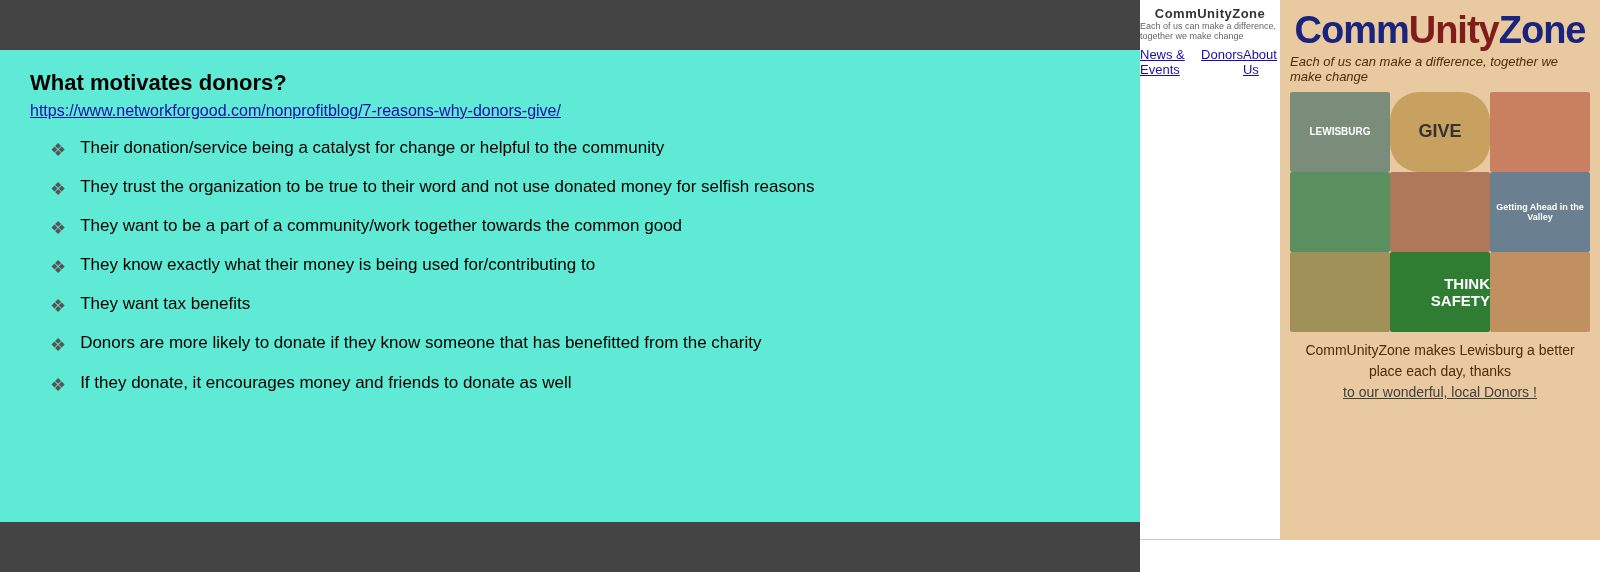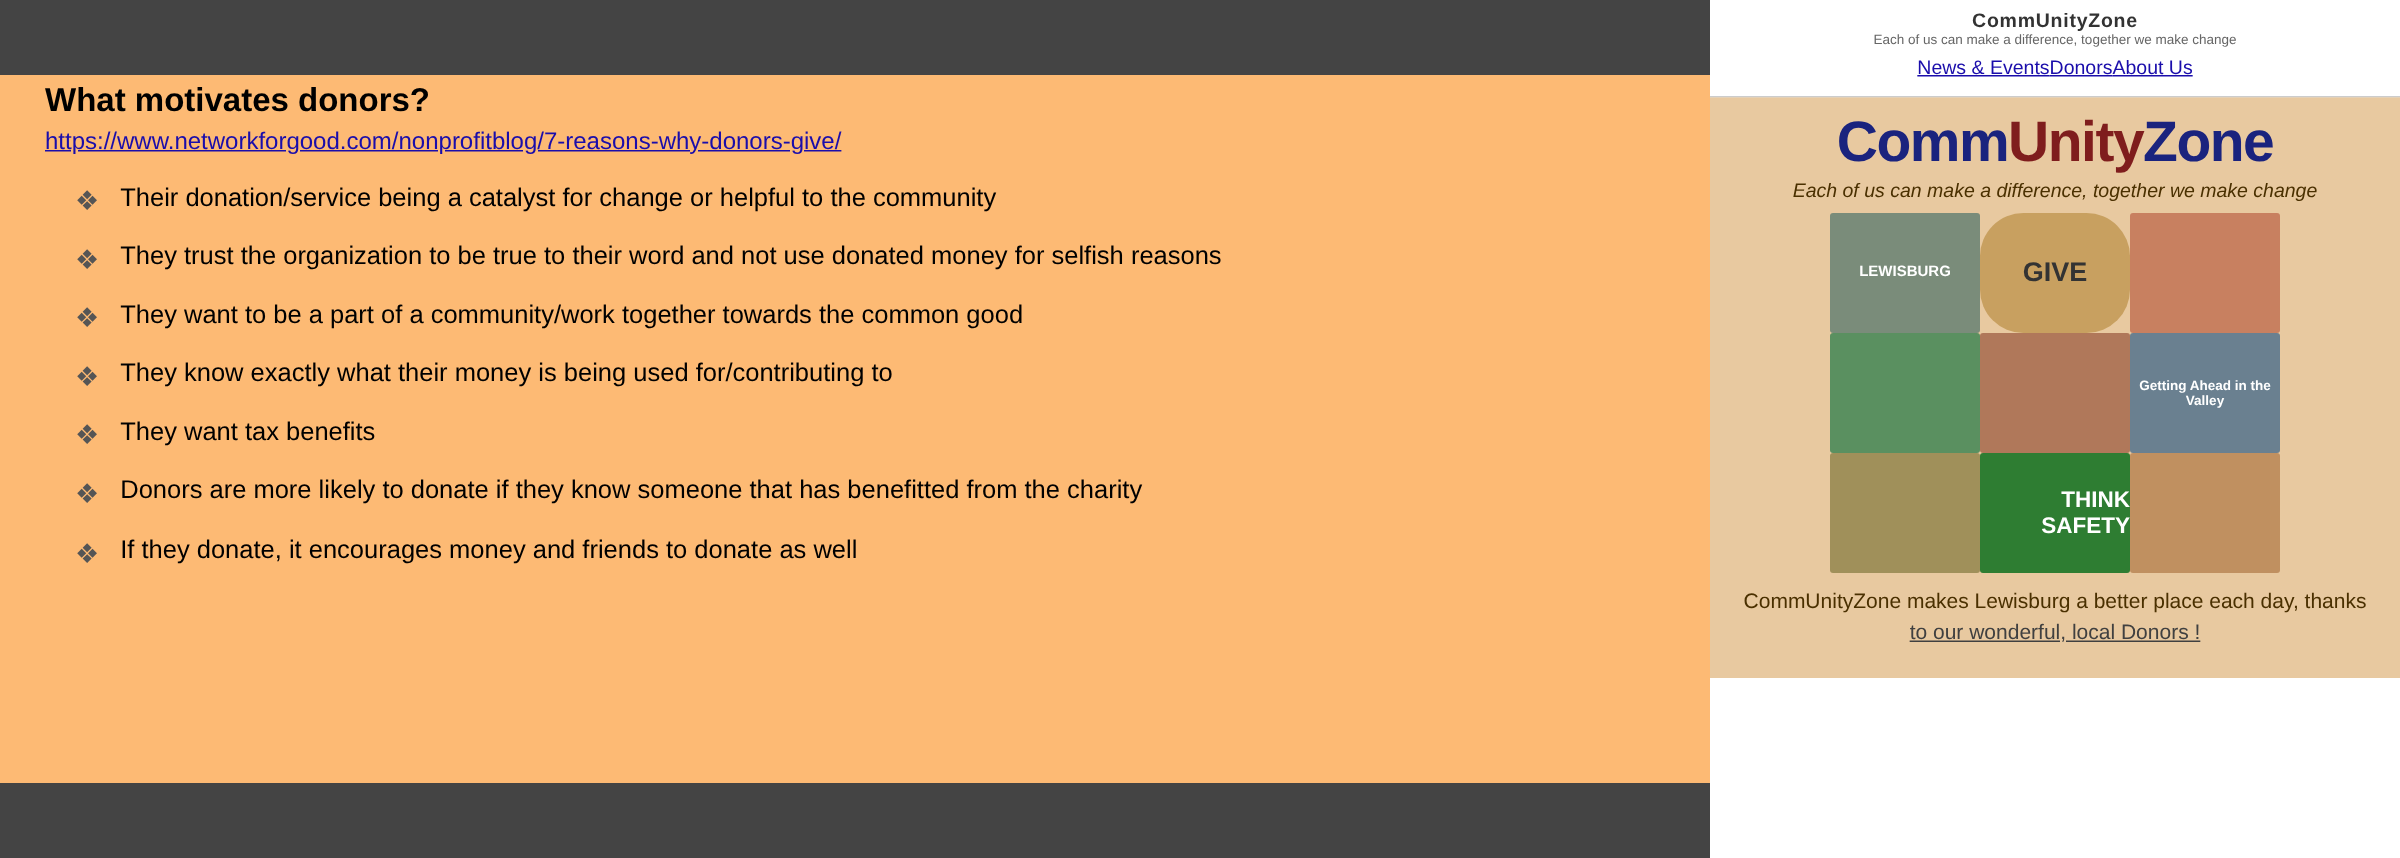--- a/index.html
+++ b/index.html
@@ -22,22 +22,22 @@
     }
 
     .top-bar {
       width: 100%;
       height: 50px;
       background: #444;
     }
 
     .content-area {
       flex: 1;
-      padding: 4px 30px 20px 30px;
-      background: #fdba74;
+      padding: 20px 30px 20px 30px;
+      background: #5eead4;
     }
 
     .main-heading {
       font-size: 22px;
       font-weight: bold;
       color: #000;
       margin-bottom: 6px;
     }
 
     .source-link {
@@ -72,24 +72,24 @@
 
     .bottom-bar {
       width: 100%;
       height: 50px;
       background: #444;
     }
 
     
     .right-panel {
       width: 460px;
-      height: 452px;
+      height: 540px;
       background: #e8c9a0;
       display: flex;
-      flex-direction: column;
+      flex-direction: row;
       align-items: stretch;
     }
 
     .right-top-nav {
       background: #fff;
       border-bottom: 1px solid #ccc;
       display: flex;
       flex-direction: column;
       align-items: center;
       padding: 4px 0 0 0;

